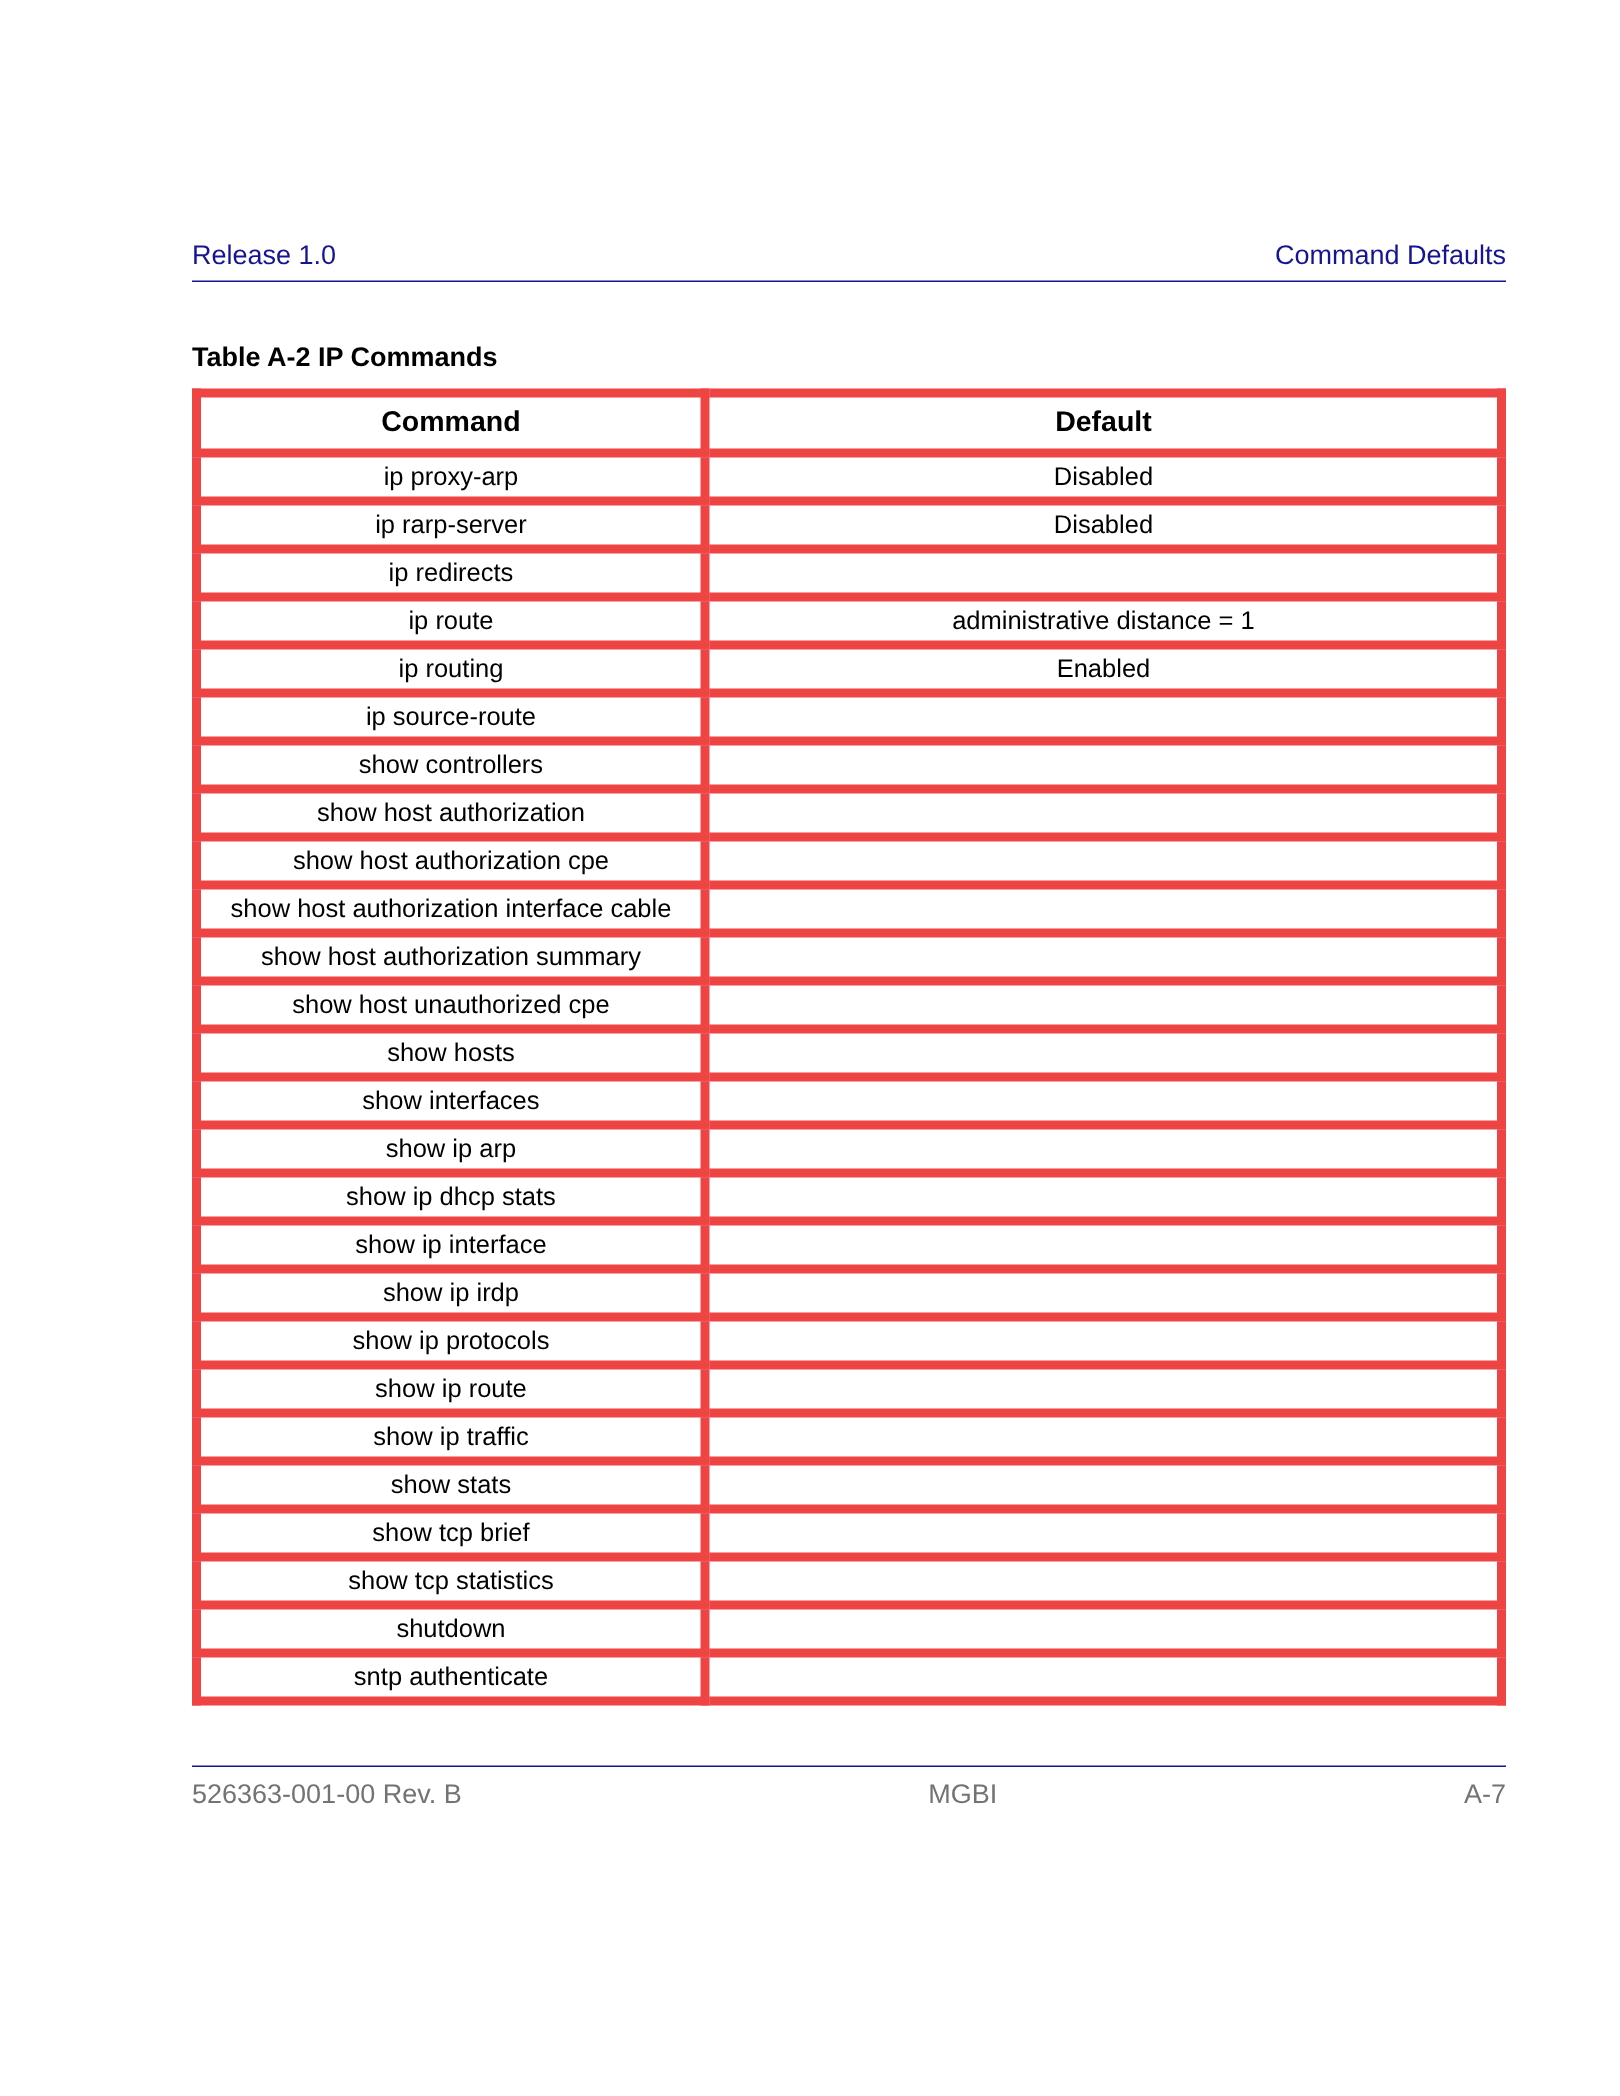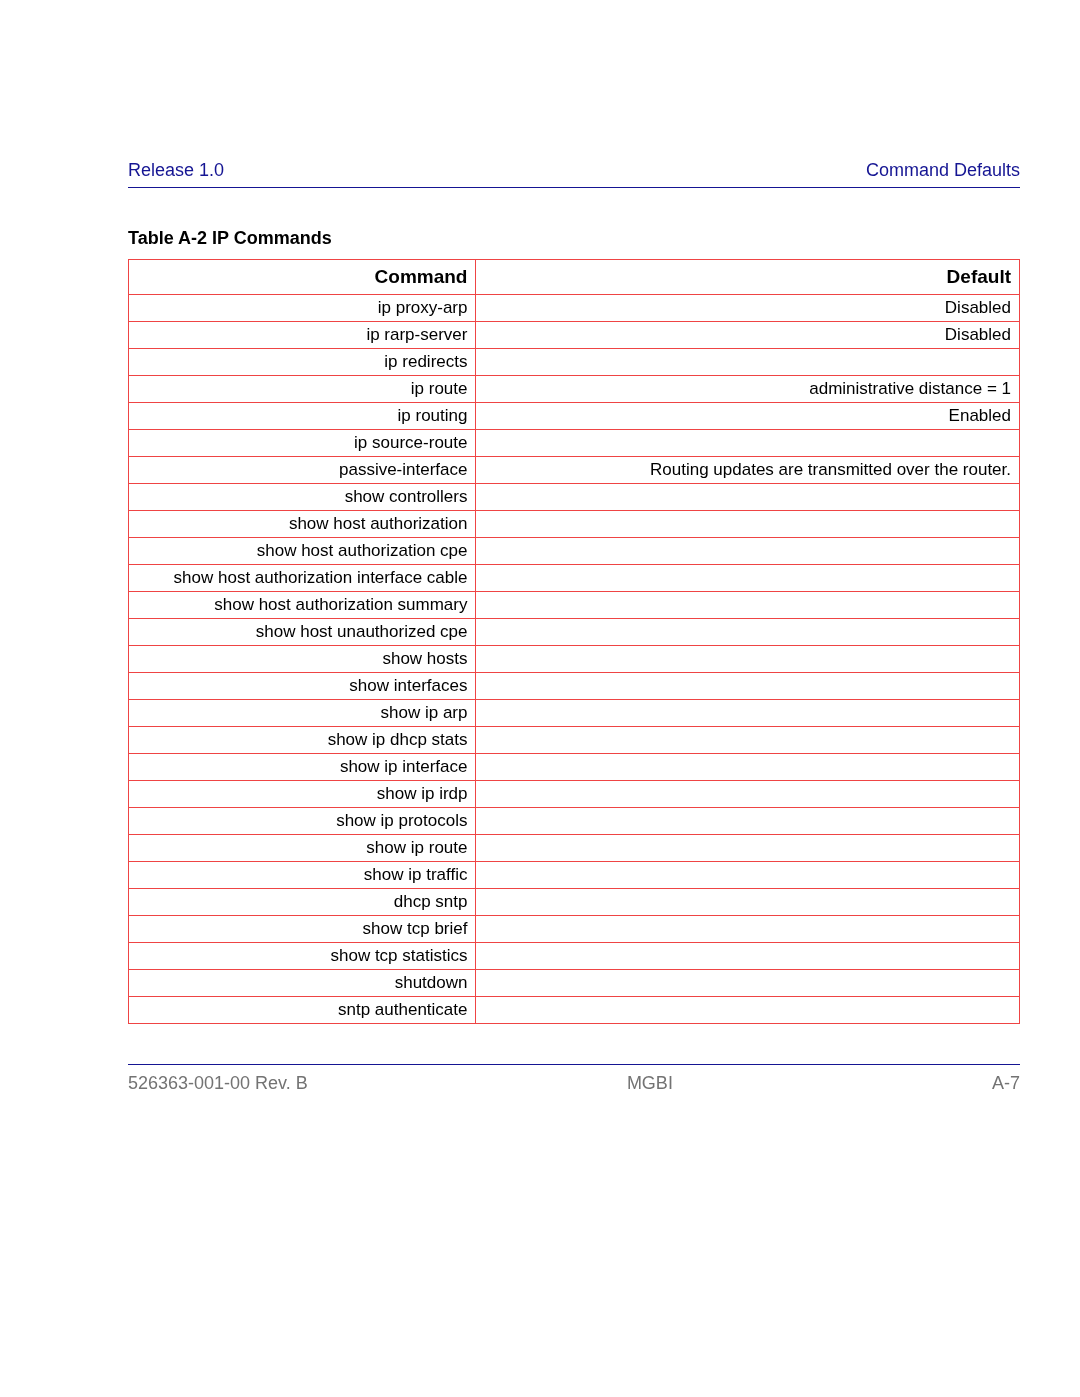--- a/index.html
+++ b/index.html
@@ -7,43 +7,43 @@
     background: #ffffff;
     font-family: Arial, Helvetica, sans-serif;
     font-size: 17px;
     color: #000;
   }
   .page {
     width: 1080px;
     height: 1397px;
     position: relative;
     box-sizing: border-box;
-    padding: 160px 60px 0 128px;
+    padding: 160px 76px 0 128px;
   }
   .header-row {
     display: flex;
     justify-content: space-between;
     color: #151593;
     font-size: 18px;
     padding-bottom: 6px;
     border-bottom: 1px solid #151593;
   }
   .table-title {
     font-weight: bold;
     margin-top: 40px;
     margin-bottom: 10px;
     font-size: 18px;
   }
   table {
     border-collapse: collapse;
     width: 100%;
   }
   th, td {
-    border: 1px solid #ef4444;
-    text-align: right;
+    border: 6px solid #ef4444;
+    text-align: center;
     padding: 3px 8px;
     font-size: 17px;
     vertical-align: top;
   }
   th {
     font-weight: bold;
     font-size: 19px;
     padding: 6px 8px;
   }
   .footer-rule {
@@ -96,24 +96,20 @@
         </tr>
         <tr>
           <td>ip routing</td>
           <td>Enabled</td>
         </tr>
         <tr>
           <td>ip source-route</td>
           <td></td>
         </tr>
         <tr>
-          <td>passive-interface</td>
-          <td>Routing updates are transmitted over the router.</td>
-        </tr>
-        <tr>
           <td>show controllers</td>
           <td></td>
         </tr>
         <tr>
           <td>show host authorization</td>
           <td></td>
         </tr>
         <tr>
           <td>show host authorization cpe</td>
           <td></td>
@@ -160,21 +156,21 @@
         </tr>
         <tr>
           <td>show ip route</td>
           <td></td>
         </tr>
         <tr>
           <td>show ip traffic</td>
           <td></td>
         </tr>
         <tr>
-          <td>dhcp sntp</td>
+          <td>show stats</td>
           <td></td>
         </tr>
         <tr>
           <td>show tcp brief</td>
           <td></td>
         </tr>
         <tr>
           <td>show tcp statistics</td>
           <td></td>
         </tr>

